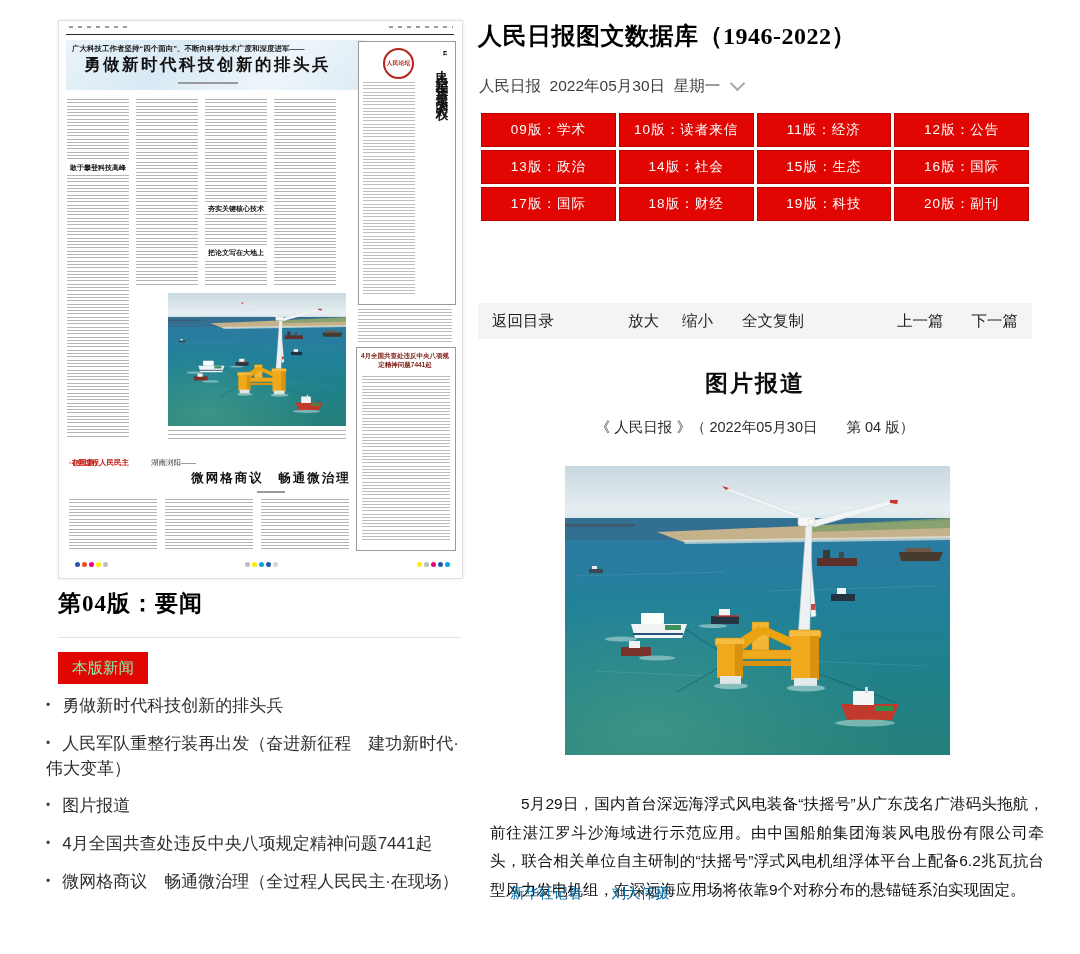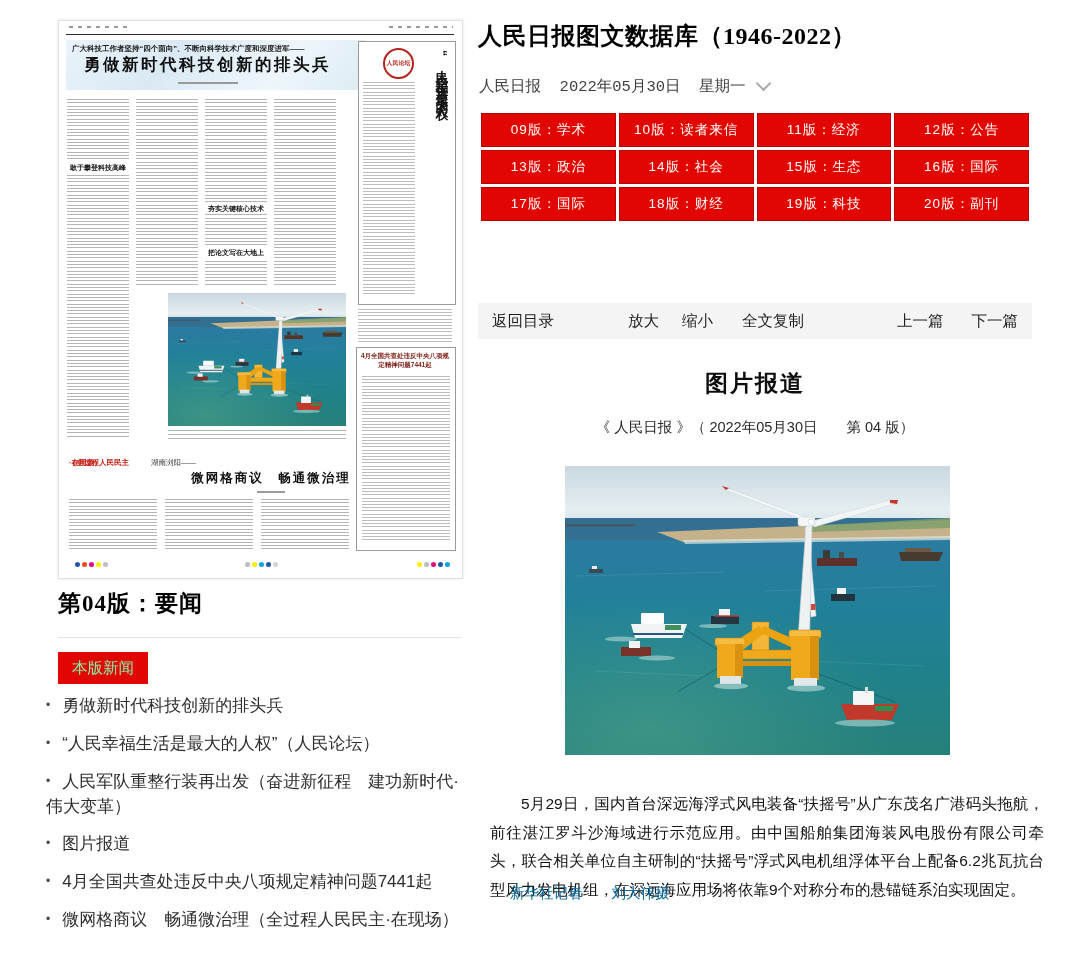--- a/index.html
+++ b/index.html
@@ -55,21 +55,21 @@
   .section-btn{
     left:58px;top:652px;height:32px;padding:0 14px;background:#e10601;color:#86efac;
     font-size:15.5px;display:flex;align-items:center;border:none;cursor:pointer;
   }
   .article-list{left:46px;top:694px;width:424px;margin:0;padding:0;list-style:none;}
   .article-list li{font-size:17px;line-height:24px;color:#2e2e2e;margin:0 0 13px 0;cursor:pointer;}
   .article-list li::before{content:"•";font-size:12px;color:#444;margin:0 12px 0 0;position:relative;top:-2px;}
 
   
   .db-title{left:478px;top:20px;font-family:"Liberation Serif","DejaVu Serif",serif;font-size:24px;font-weight:bold;color:#000;letter-spacing:0.5px;}
-  .issue-row{left:479px;top:76px;font-size:15.5px;color:#3d3d3d;white-space:pre;display:flex;align-items:center;cursor:pointer;font-family:Liberation Mono, monospace;}
+  .issue-row{left:479px;top:76px;font-size:15.5px;color:#3d3d3d;white-space:pre;display:flex;align-items:center;cursor:pointer;}
   .chev{display:inline-block;width:9px;height:9px;border-right:2px solid #a9a9a9;border-bottom:2px solid #a9a9a9;transform:rotate(45deg);margin-left:12px;margin-top:-6px;}
   .edition-grid{left:478px;top:110px;width:554px;border-collapse:separate;border-spacing:3px;table-layout:fixed;}
   .edition-grid td{
     height:30px;background:#e10601;border:1px solid rgba(140,0,0,.5);
     color:#fff;font-size:13.5px;text-align:center;letter-spacing:1px;cursor:pointer;
   }
   .toolbar{
     left:478px;top:303px;width:554px;height:36px;background:#f4f4f4;
     display:flex;align-items:center;font-size:15.5px;color:#1f1f1f;box-sizing:border-box;padding:0 14px;
   }
@@ -267,21 +267,20 @@
       <span class="dot" style="background: rgb(36, 87, 168);"></span>
       <span class="dot" style="background: rgb(0, 165, 227);"></span>
     </div>
 </div>
 
 <h2 class="abs edition-heading" style="margin:0;">第04版：要闻</h2>
 <div class="abs divider"></div>
 <button class="abs section-btn">本版新闻</button>
 <ul class="abs article-list">
     <li>勇做新时代科技创新的排头兵</li>
-    <li>“人民幸福生活是最大的人权”（人民论坛）</li>
     <li>人民军队重整行装再出发（奋进新征程　建功新时代·伟大变革）</li>
     <li>图片报道</li>
     <li>4月全国共查处违反中央八项规定精神问题7441起</li>
     <li>微网格商议　畅通微治理（全过程人民民主·在现场）</li>
   </ul>
 
 <h1 class="abs db-title" style="margin:0;">人民日报图文数据库（1946-2022）</h1>
 
 <div class="abs issue-row">
   <span>人民日报  2022年05月30日  星期一</span>

